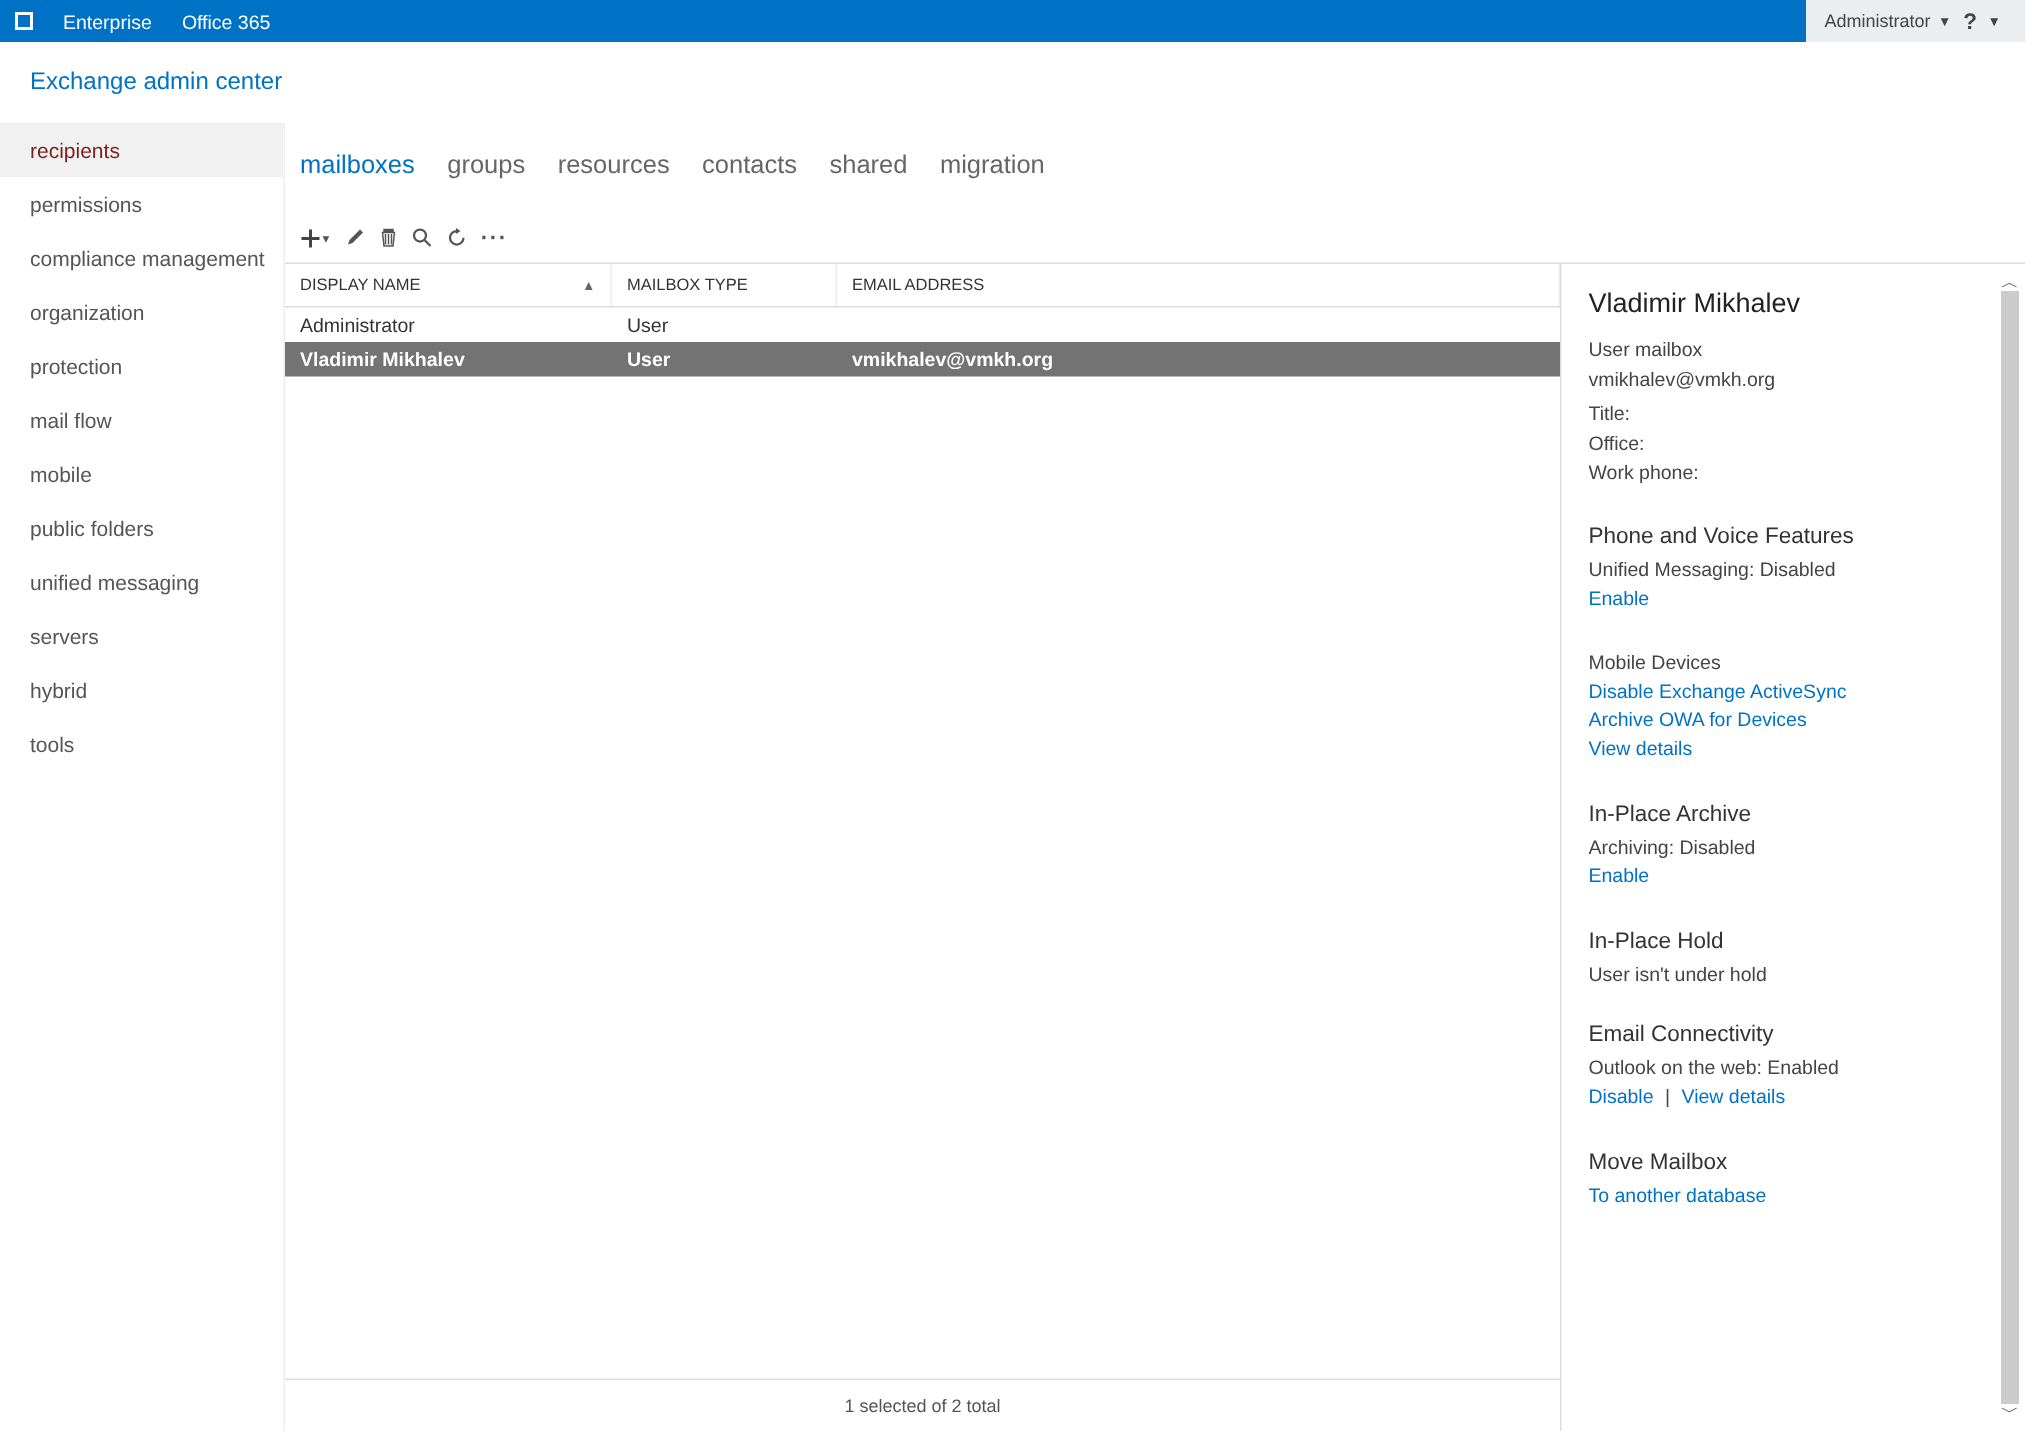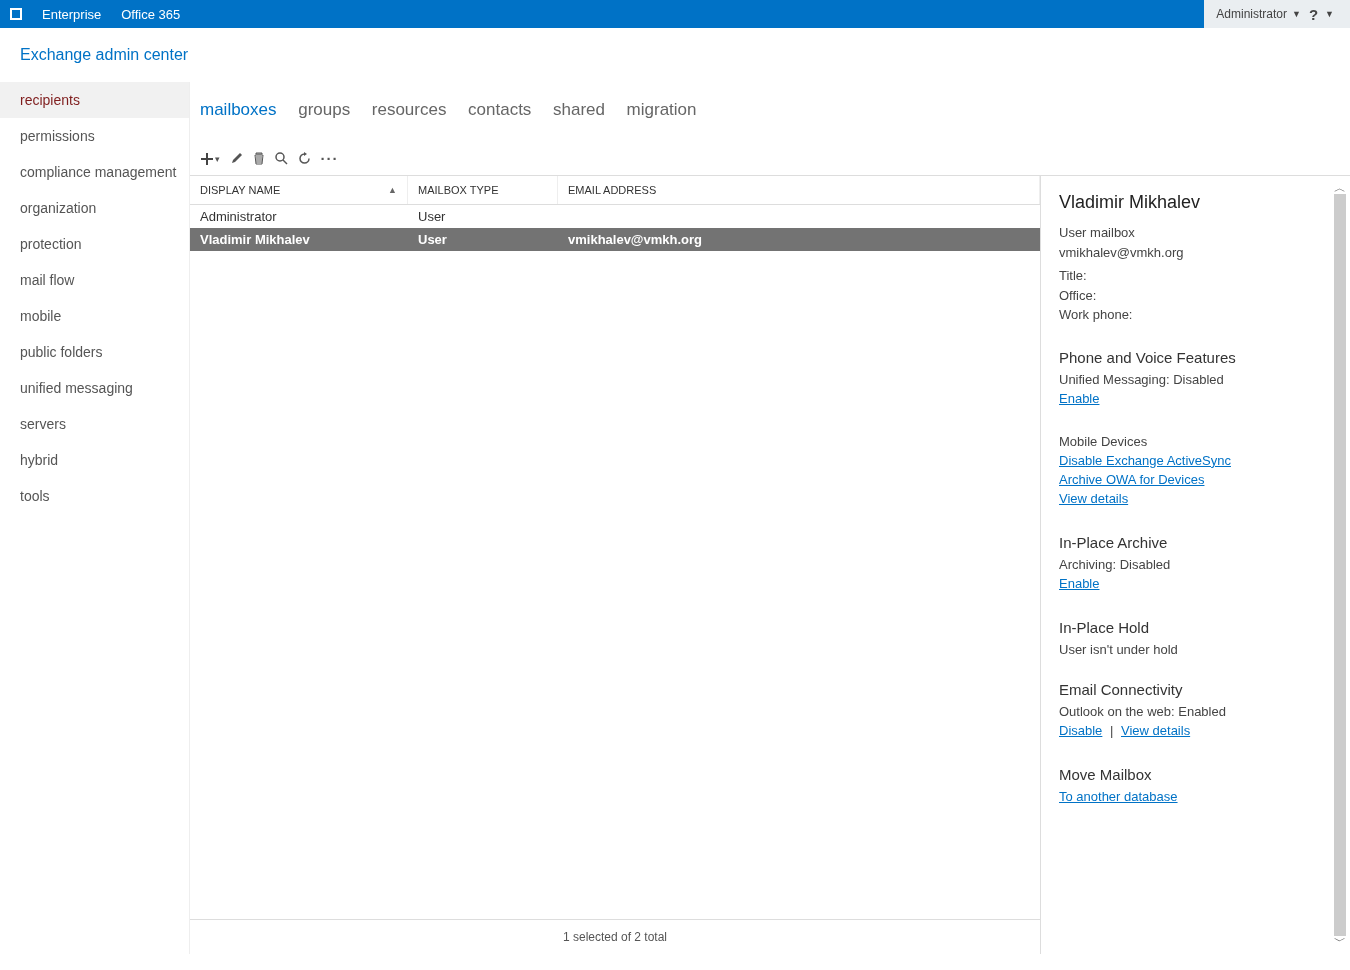--- a/index.html
+++ b/index.html
@@ -34,21 +34,21 @@
 .table-body { flex: 1; }
 .row { display: flex; font-size: 13px; cursor: pointer; }
 .row .td { padding: 4px 10px; }
 .row.selected { background: #737373; color: #fff; font-weight: 600; }
 .details { width: 310px; border-left: 1px solid #ddd; padding: 16px 6px 0 18px; position: relative; font-size: 13px; color: #333; overflow: hidden; }
 .details-inner { height: 640px; overflow: hidden; position: relative; }
 .dname { font-size: 18px; color: #222; margin-bottom: 10px; }
 .d-sub { font-size: 13px; color: #444; line-height: 1.5; }
 .d-section-h { font-size: 15px; color: #333; margin-top: 24px; margin-bottom: 6px; }
 .d-kv { font-size: 13px; color: #444; margin-bottom: 4px; }
-.d-link { color: #0072c6; cursor: pointer; font-size: 13px; display: inline-block; margin-bottom: 4px; text-decoration: underline; }
+.d-link { color: #0072c6; cursor: pointer; font-size: 13px; display: inline-block; margin-bottom: 4px; }
 .d-link + br { line-height: 1.7; }
 .link-sep { color: #444; margin: 0 4px; }
 .scroll-up { position: absolute; top: 4px; right: 4px; font-size: 12px; color: #666; cursor: pointer; }
 .scroll-down { position: absolute; bottom: 4px; right: 4px; font-size: 12px; color: #666; cursor: pointer; }
 .scrollbar-track { position: absolute; top: 18px; bottom: 18px; right: 4px; width: 12px; background: #ccc; }
 .footer { border-top: 1px solid #ddd; margin: 0 310px 0 0; text-align: center; font-size: 12px; color: #555; padding: 10px 0; position: absolute; bottom: 0; left: 0; right: 0; }
 .content-body { position: relative; flex: 1; display: flex; flex-direction: column; min-height: 0; border-right: none; }
 </style>
 </head>
 <body>

